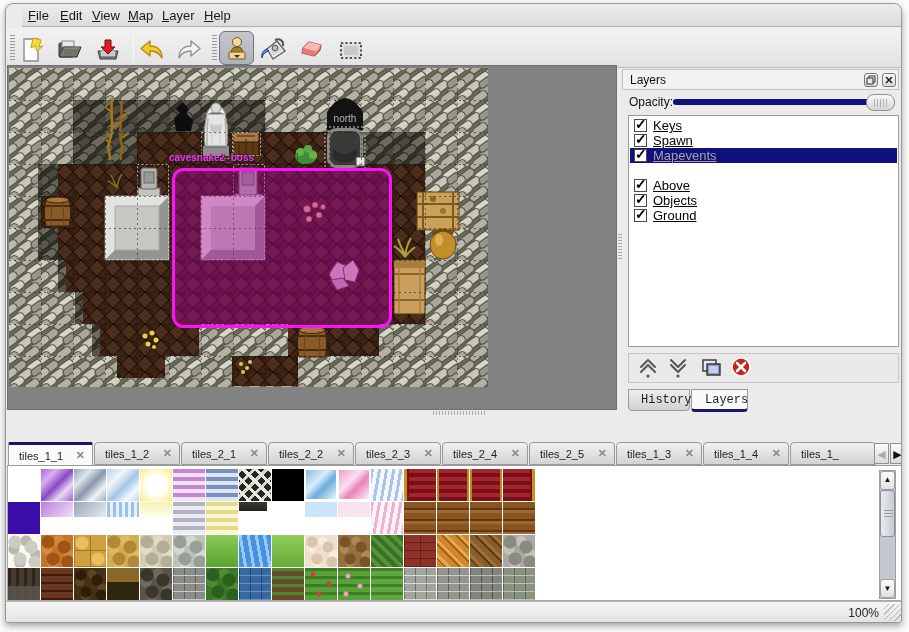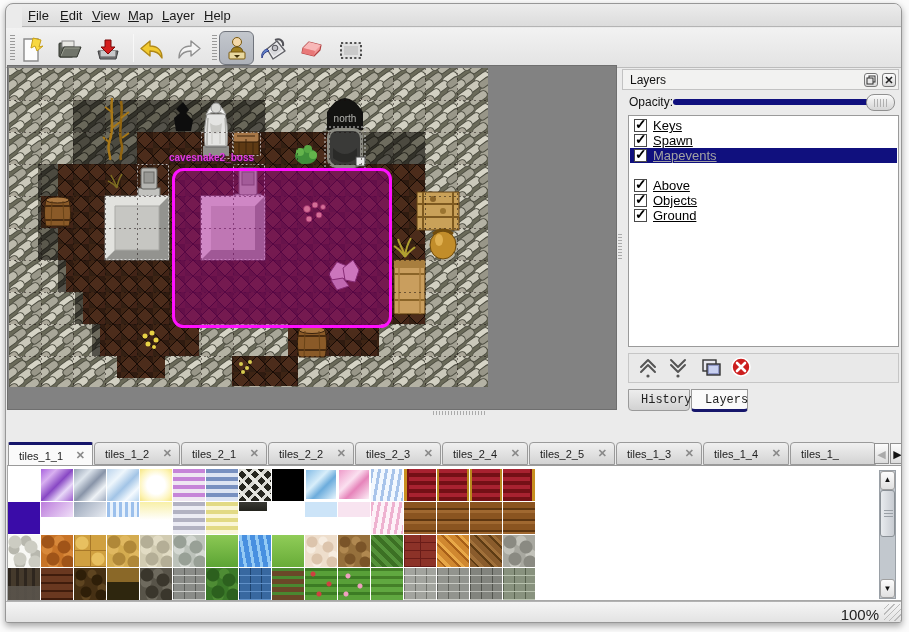--- a/index.html
+++ b/index.html
@@ -73,21 +73,21 @@
 .tsbtn span { position:relative; top:4px; }
 .sbbtn { position:absolute; left:0; width:15px; height:19px; background:linear-gradient(#fdfdfd,#e0e0e0);
   border-radius:3px; border:1px solid #a0a0a0; font-size:8px; color:#111; text-align:center; }
 .sbbtn span { position:relative; }
 #sbthumb { position:absolute; left:0px; top:19px; width:15px; height:47px; background:linear-gradient(90deg,#e8ebee,#c8ccd2);
   border:1px solid #8a9096; border-radius:3px; }
 #sbthumb::after { content:""; position:absolute; left:3px; top:19px; width:9px; height:8px;
   background:repeating-linear-gradient(#9aa0a6 0 1px,transparent 1px 3px); }
 
 #statusbar { position:absolute; left:0px; top:597px; width:897px; height:22px;
-  background:linear-gradient(#f5f5f5,#e2e2e2); border-top:1px solid #b2b2b2; font-size:15px; color:#222; }
+  background:linear-gradient(#f5f5f5,#e2e2e2); border-top:1px solid #b2b2b2; font-size:12px; color:#222; }
 #pct { position:absolute; right:24px; top:4px; }
 #sizegrip { position:absolute; right:2px; bottom:2px; width:17px; height:17px;
   background:repeating-linear-gradient(135deg, transparent 0 3px, #bbb 3px 4px); }
 #vsplit { position:absolute; left:612px; top:230px; width:4px; height:26px;
   background:repeating-linear-gradient(#aaa 0 1px, transparent 1px 3px); }
 #hsplit { position:absolute; left:427px; top:407px; width:52px; height:4px;
   background:repeating-linear-gradient(90deg,#aaa 0 1px, transparent 1px 3px); }
 u { text-decoration:underline; }
 </style>
 </head>

